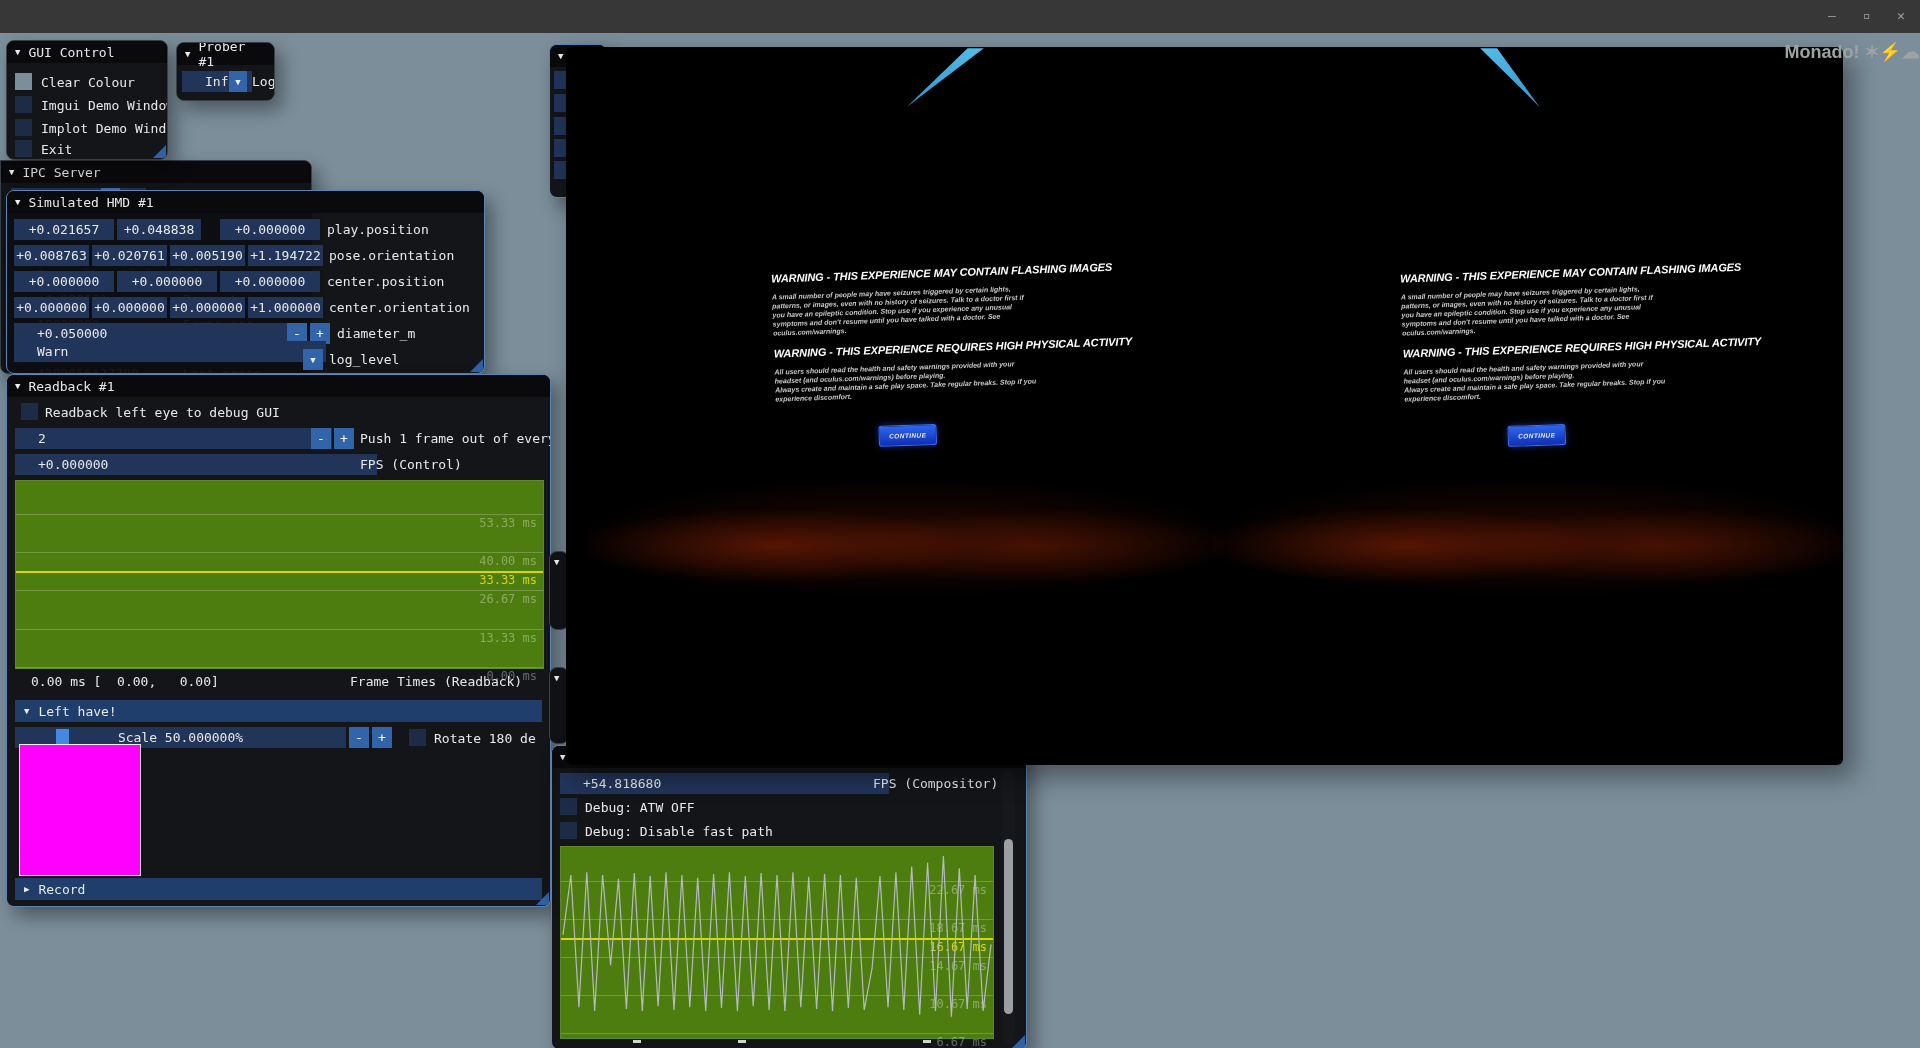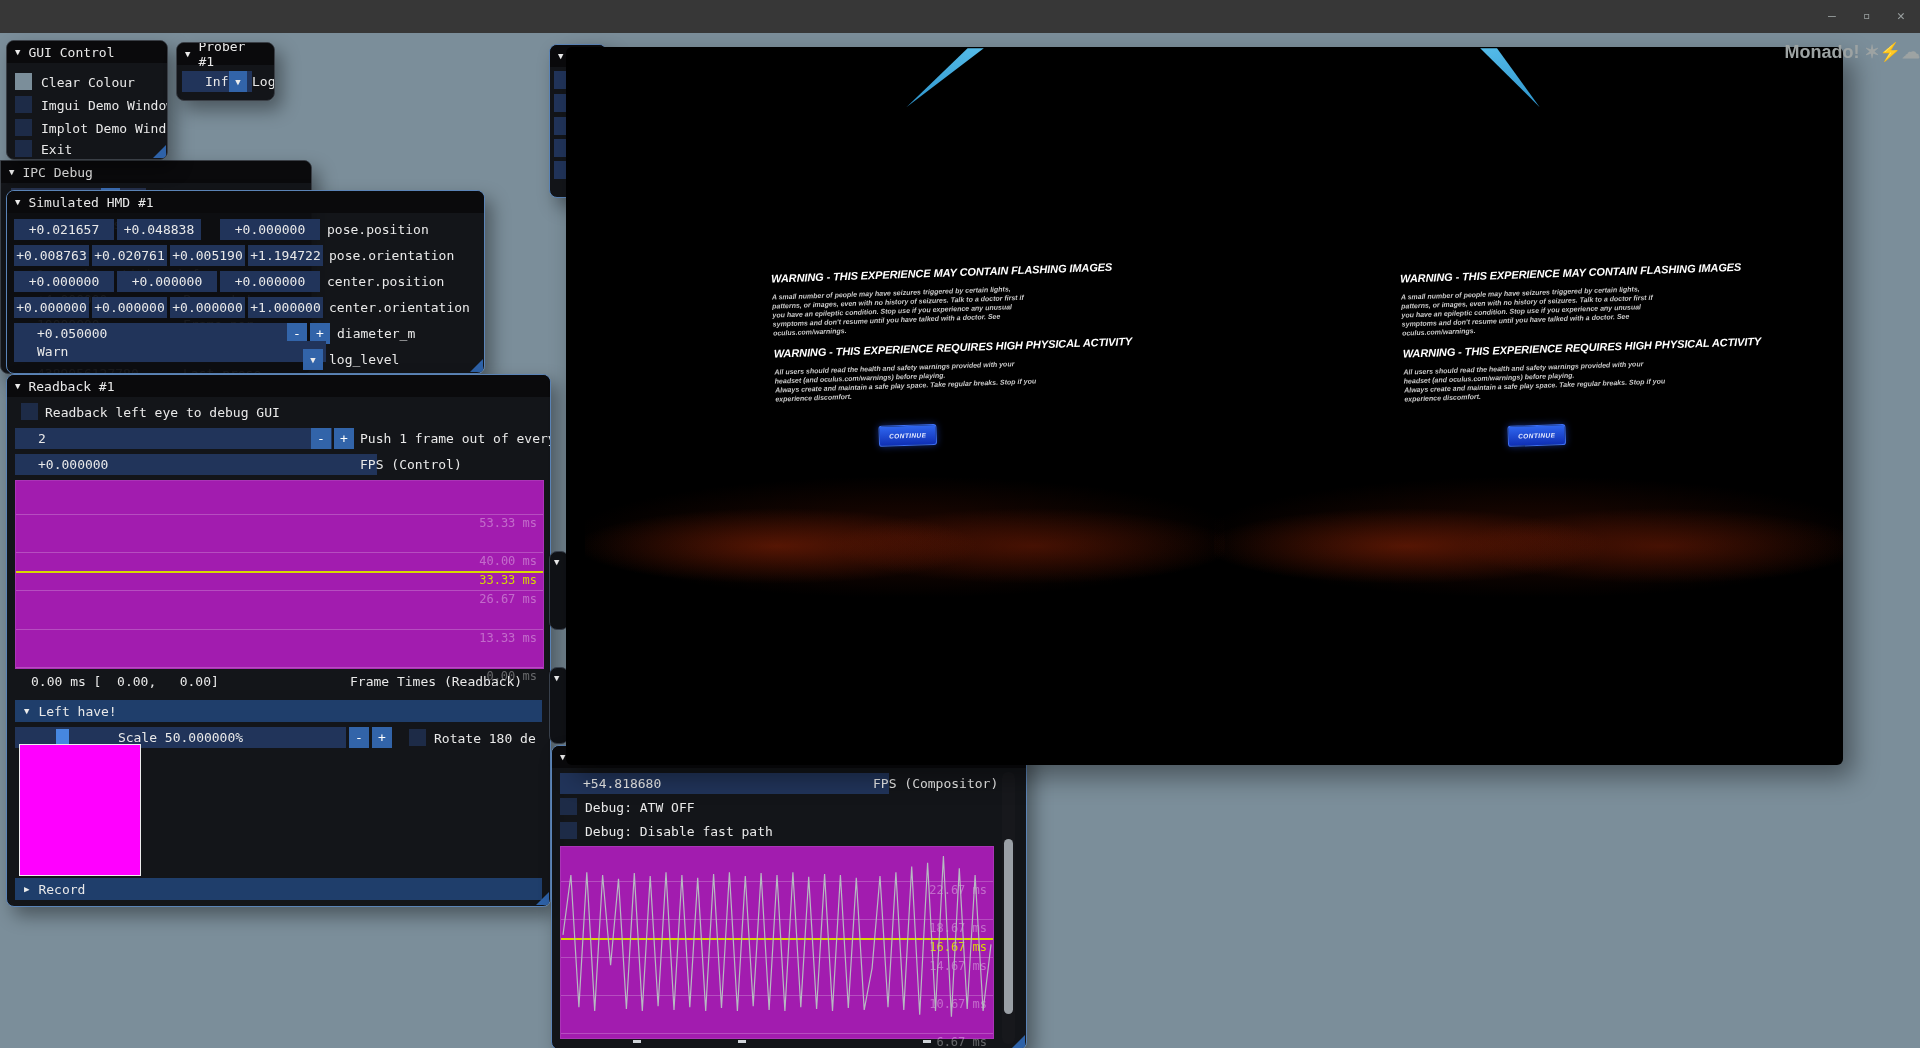--- a/index.html
+++ b/index.html
@@ -19,21 +19,21 @@
   .frame{position:absolute;background:#21345a;height:21px;display:flex;align-items:center;overflow:hidden;}
   .frame.center{justify-content:center;}
   .frame.left{padding-left:23px;}
   .btnblue{position:absolute;background:#3264a9;height:21px;color:#fff;display:flex;align-items:center;justify-content:center;}
   .chk{position:absolute;width:17px;height:17px;background:#1d2b47;}
   .lbl{position:absolute;white-space:pre;}
   .hdr{position:absolute;height:22px;background:#1f3e6b;display:flex;align-items:center;padding:0 9px;gap:9px;}
   .grip{position:absolute;right:1px;bottom:1px;width:0;height:0;border-left:13px solid transparent;
         border-bottom:13px solid #2e62a8;}
   
-  .plot{position:absolute;background:#a21caf;border:1px solid rgba(255,255,255,0.10);overflow:visible;}
+  .plot{position:absolute;background:#4d7c0f;border:1px solid rgba(255,255,255,0.10);overflow:visible;}
   .gridline{position:absolute;left:0;right:0;height:1px;background:rgba(255,255,255,0.22);}
   .gridline.yellow{background:#d8d800;height:2px;}
   .gridlabel{position:absolute;right:6px;font-size:12px;color:rgba(255,255,255,0.35);white-space:pre;}
   .gridlabel.yellow{color:#d8d800;}
   .plot svg{position:absolute;left:0;top:0;}
   
   .dimrow{position:absolute;color:#d8d8d8;white-space:pre;}
   
   #vr{position:absolute;left:566px;top:47px;width:1277px;height:718px;background:#000;border-radius:6px;
       z-index:10;box-shadow:10px 12px 26px rgba(0,0,0,0.4);overflow:hidden;}
@@ -59,21 +59,21 @@
   .dash{position:absolute;width:8px;height:3px;background:#cfd3d8;}
   .colorbtn{position:absolute;width:17px;height:17px;background:#7b8e9a;}
   .slivertab{position:absolute;left:549px;width:18px;background:#101216;border:1px solid #39414d;border-radius:8px;z-index:4;}
 </style>
 </head>
 <body>
 
 <div class="win" style="left:0;top:160px;width:310px;height:212px;border-radius:0 8px 8px 8px;z-index:1;">
   <div class="wtitle">
     <span class="arrow">▼</span>
-    <span>IPC Debug</span>
+    <span>IPC Server</span>
   </div>
   <div style="position:absolute;left:10px;top:27px;width:135px;height:11px;background:#26324e;">
     <div style="position:absolute;left:90px;top:0;width:19px;height:11px;background:#3b6db4;"></div>
   </div>
   <div class="dimrow" style="left:34px;top:56px;">exit on disconnect</div>
   <div class="dimrow" style="left:26px;top:82px;">running</div>
   <div class="dimrow" style="left:34px;top:106px;">Compositor timing info</div>
   <div class="dimrow" style="left:36px;top:131px;">+4.000000</div>
   <div class="dimrow" style="left:182px;top:131px;">Present to</div>
   <div class="dimrow" style="left:36px;top:156px;">10000000</div>
@@ -122,21 +122,21 @@
 
   <div class="frame center" style="left:7px;top:28px;width:100px;">
       <span>+0.021657</span>
     </div>
   <div class="frame center" style="left:110px;top:28px;width:84px;">
       <span>+0.048838</span>
     </div>
   <div class="frame center" style="left:213px;top:28px;width:100px;">
       <span>+0.000000</span>
     </div>
-  <span class="lbl" style="left:320px;top:31px;">pose.position</span>
+  <span class="lbl" style="left:320px;top:31px;">play.position</span>
 
   <div class="frame center" style="left:7px;top:54px;width:75px;">
       <span>+0.008763</span>
     </div>
   <div class="frame center" style="left:85px;top:54px;width:75px;">
       <span>+0.020761</span>
     </div>
   <div class="frame center" style="left:163px;top:54px;width:75px;">
       <span>+0.005190</span>
     </div>

